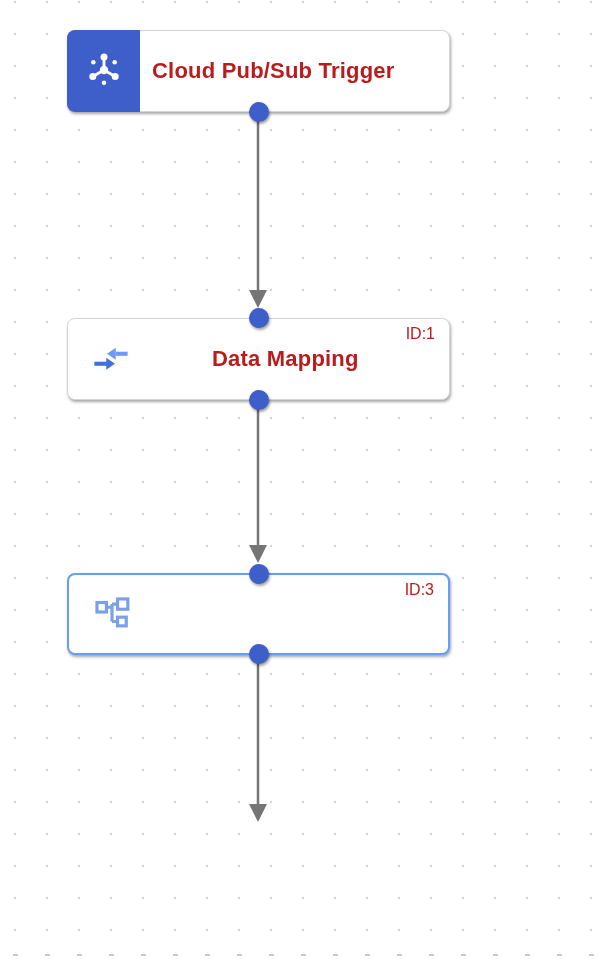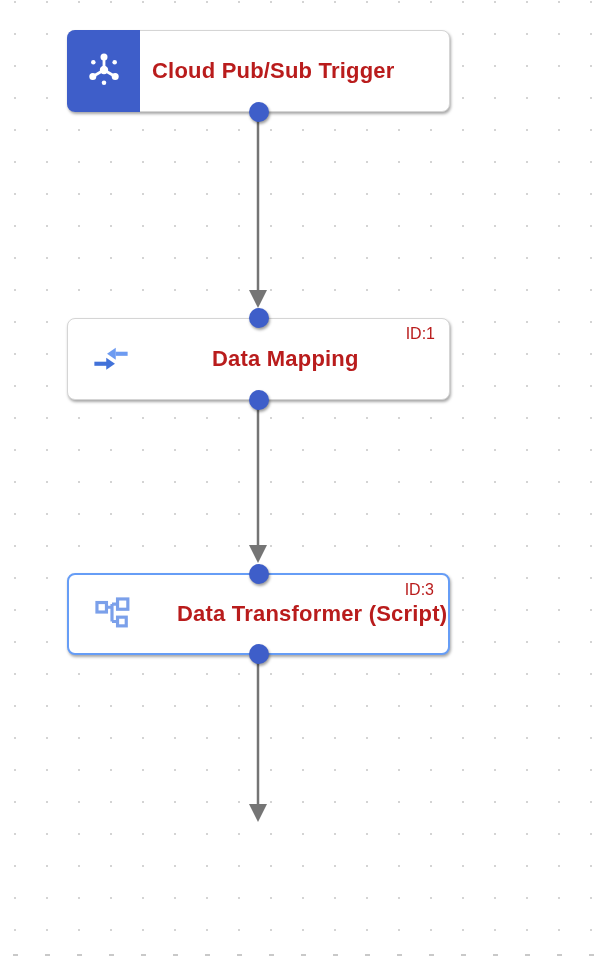--- a/index.html
+++ b/index.html
@@ -177,20 +177,19 @@
     <div class="icon-box">
       <svg width="38" height="38" viewBox="0 0 24 24">
         <g fill="none" stroke="#7ba0ea" stroke-width="2">
           <rect x="2.5" y="4.75" width="6" height="6"></rect>
           <rect x="15.5" y="2.5" width="6.5" height="6.5"></rect>
           <rect x="15.5" y="14" width="5.5" height="5.5"></rect>
           <path d="M8.5,7.75 H12 M12,5.75 V16.75 M12,5.75 H15.5 M12,16.75 H15.5"></path>
         </g>
       </svg>
     </div>
-    <div class="node-label" style="left:108px;">Data Transformer (Script)</div>
     <div class="port top"></div>
     <div class="port bottom"></div>
   </div>
 
 
   <div class="bottom-dashes"></div>
 </div>
 
 </body></html>

